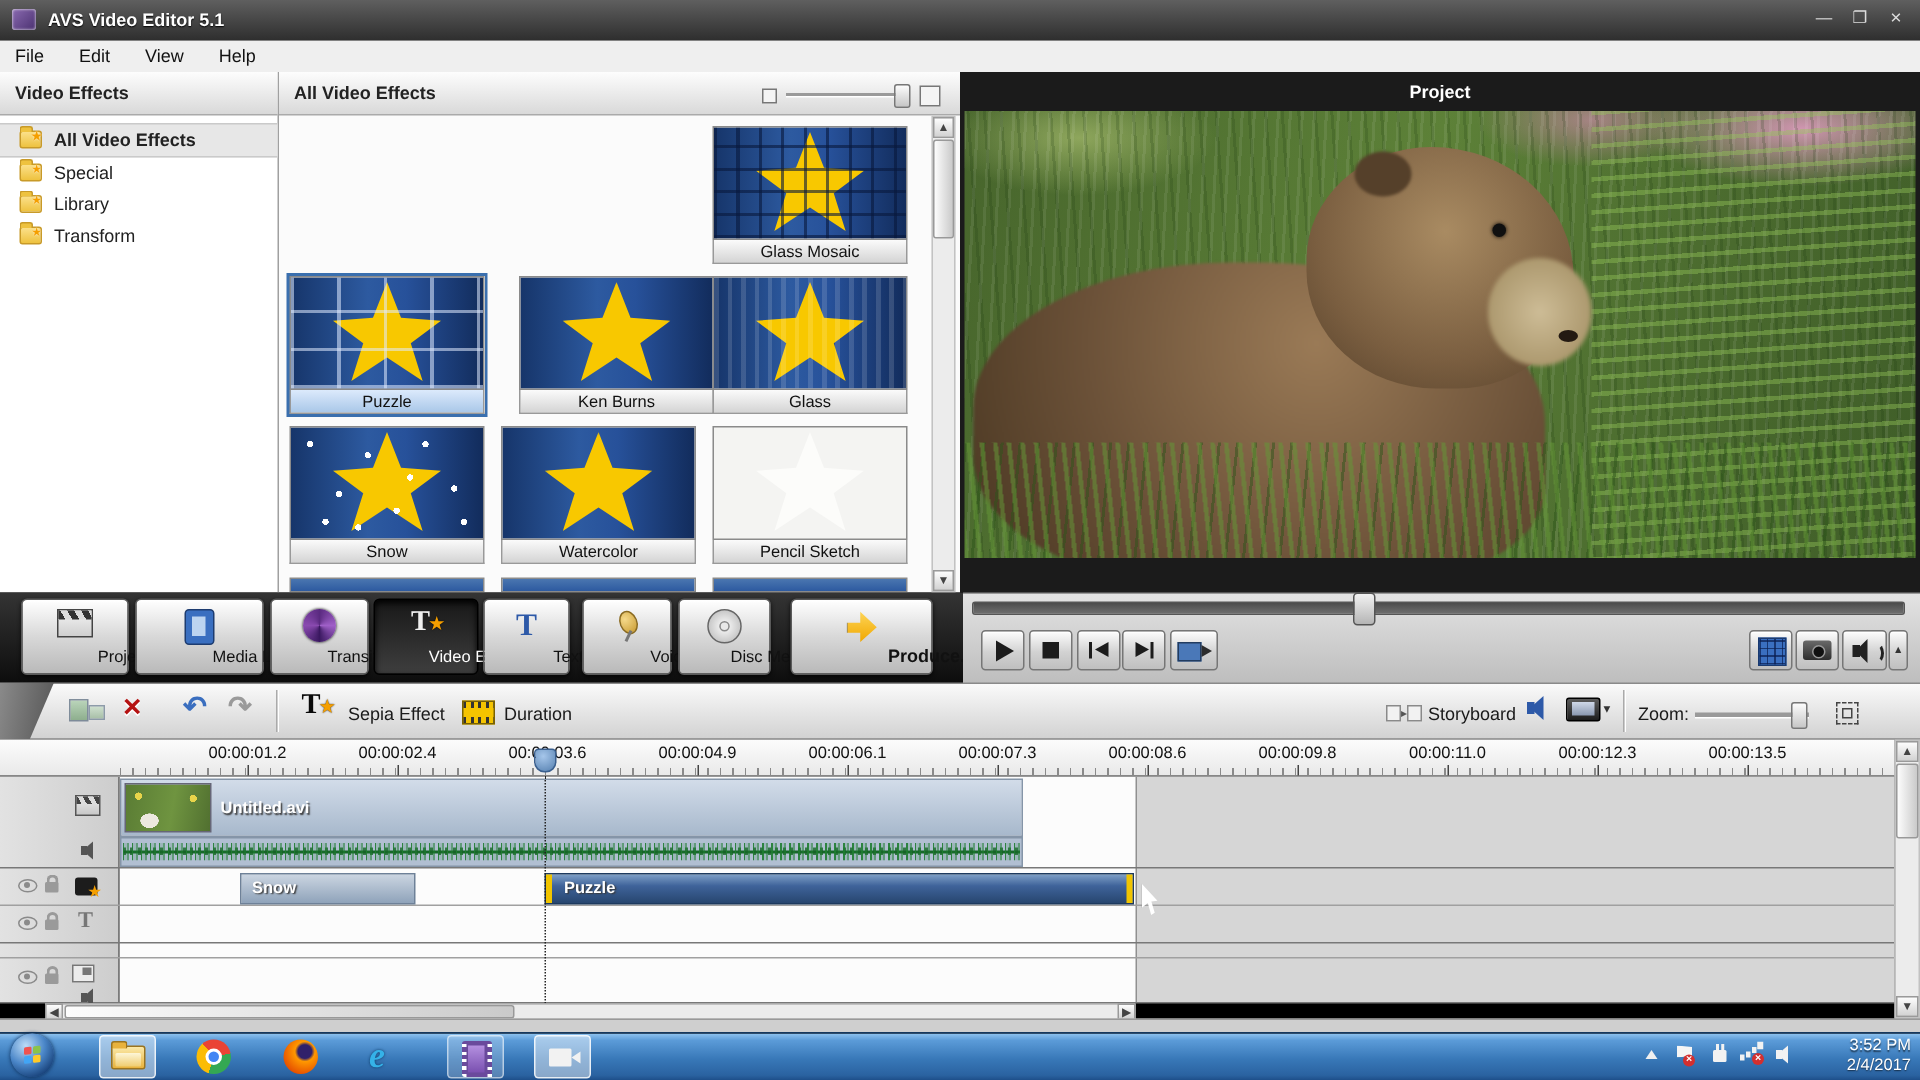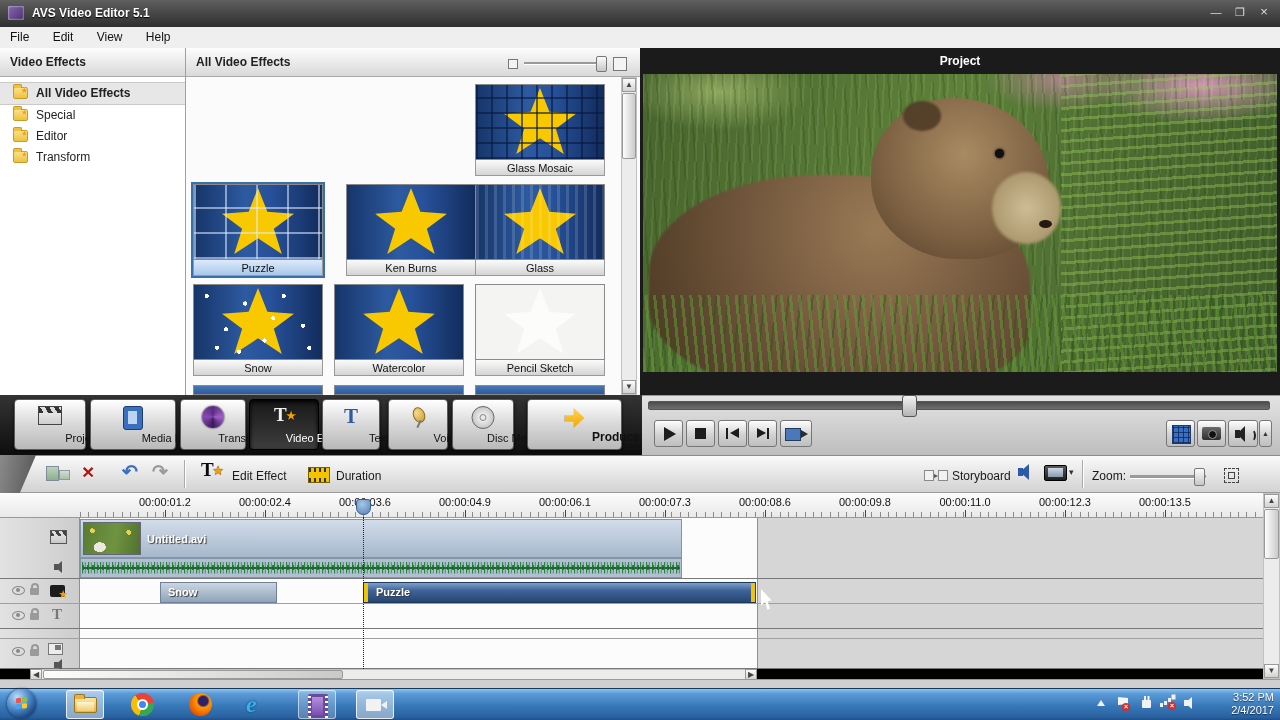--- a/index.html
+++ b/index.html
@@ -322,21 +322,21 @@
       <div class="sideitem sel">
         <span class="folder"></span>
         <span>All Video Effects</span>
       </div>
       <div class="sideitem">
         <span class="folder"></span>
         <span>Special</span>
       </div>
       <div class="sideitem">
         <span class="folder"></span>
-        <span>Editor</span>
+        <span>Library</span>
       </div>
       <div class="sideitem">
         <span class="folder"></span>
         <span>Transform</span>
       </div>
     </div>
   </div>
 
   <div id="midpanel" class="abs">
     <div class="phead">All Video Effects</div>
@@ -483,21 +483,21 @@
   <div class="pbtn" style="left:1259px;width:13px;font-size:7px;color:#333;text-align:center;line-height:26px;">▲</div>
 
   <div id="ttoolbar" class="abs"></div>
   <div class="ttab abs"></div>
   <span class="ic-splitclip abs" style="left:46px;top:466px;"></span>
   <span class="tico ic-x abs" style="left:82px;top:463px;">×</span>
   <span class="tico ic-undo abs" style="left:122px;top:463px;">↶</span>
   <span class="tico ic-redo abs" style="left:152px;top:463px;">↷</span>
   <span class="vsep abs" style="left:184px;top:460px;height:28px;"></span>
   <span class="nicon ic-fx abs" style="left:200px;top:461px;transform:none;width:22px;height:22px;"></span>
-  <span class="tbtnlabel abs" style="left:232px;top:469px;">Edit Effect</span>
+  <span class="tbtnlabel abs" style="left:232px;top:469px;">Sepia Effect</span>
   <span class="ic-durfilm abs" style="left:308px;top:467px;"></span>
   <span class="tbtnlabel abs" style="left:336px;top:469px;">Duration</span>
   <span class="abs" style="left:924px;top:468px;"><span class="minisq"></span><span style="font-size:8px;color:#555;vertical-align:middle;">▸</span><span class="minisq"></span></span>
   <span class="tbtnlabel abs" style="left:952px;top:469px;">Storyboard</span>
   <span class="abs ic-spkblue" style="left:1018px;top:463px;width:16px;height:18px;"></span>
   <span class="ic-monitor abs" style="left:1044px;top:465px;"></span>
   <span class="abs" style="left:1069px;top:467px;font-size:9px;color:#333;">▾</span>
   <span class="vsep abs" style="left:1082px;top:460px;height:28px;"></span>
   <span class="zlabel abs" style="left:1092px;top:469px;">Zoom:</span>
   <span class="slidertrack abs" style="left:1130px;top:475px;width:76px;height:3px;"></span>

